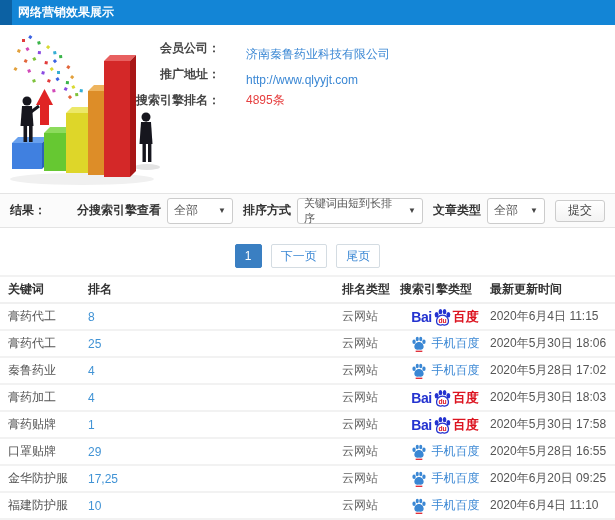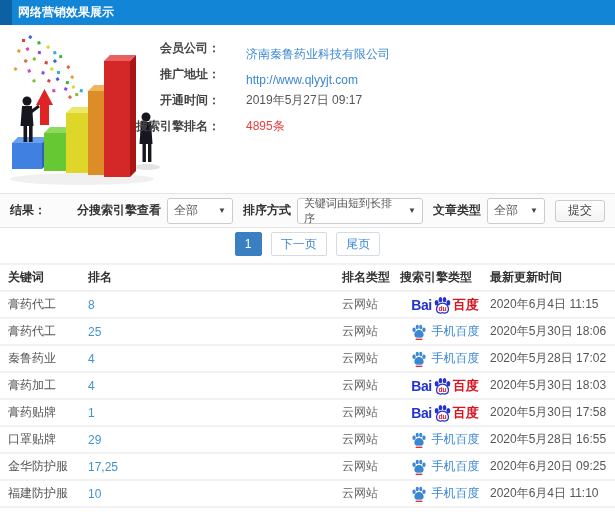--- a/index.html
+++ b/index.html
@@ -31,21 +31,21 @@
     height:26px; border:1px solid #ccc; border-radius:3px; background:#fff;
     padding:0 6px; color:#555; cursor:pointer; }
   .fake-select .arrow { font-size:8px; color:#444; margin-left:6px; }
   .sel-engine { width:66px; }
   .sel-sort   { width:126px; font-size:11px; }
   .sel-type   { width:58px; }
   .submit-btn { margin-left:10px; height:22px; padding:0 12px; border:1px solid #ccc;
     border-radius:3px; background:linear-gradient(#fff,#f3f3f3); color:#444; font-size:12px; cursor:pointer; }
 
   
-  .pagination { text-align:center; margin:4px 0 7px 0; height:24px; }
+  .pagination { text-align:center; margin:16px 0 7px 0; height:24px; }
   .page-item { display:inline-block; min-width:26px; padding:3px 9px; margin:0 3px;
     border:1px solid #d4dce2; border-radius:2px; color:#3a87d4; background:#fff;
     cursor:pointer; line-height:16px; }
   .page-item.active { background:#3a7fc2; border-color:#3a7fc2; color:#fff; }
 
   
   .rank-table { border-top:2px solid #f2f2f2; }
   .t-grid { display:grid; grid-template-columns:80px 254px 58px 90px 1fr; align-items:center; padding-left:8px; }
   .t-head { height:27px; border-bottom:2px solid #f0f0f0; font-weight:bold; color:#333; }
   .t-row { height:27px; border-bottom:2px solid #f2f2f2; background:#fff; }
@@ -165,24 +165,20 @@
   <div class="info-fields">
     <div class="info-row">
       <span class="info-label">会员公司：</span>
       <a class="info-value link">济南秦鲁药业科技有限公司</a>
     </div>
     <div class="info-row">
       <span class="info-label">推广地址：</span>
       <a class="info-value link">http://www.qlyyjt.com</a>
     </div>
     <div class="info-row">
-      <span class="info-label">开通时间：</span>
-      <span class="info-value">2019年5月27日 09:17</span>
-    </div>
-    <div class="info-row">
       <span class="info-label">搜索引擎排名：</span>
       <span class="info-value highlight">4895条</span>
     </div>
   </div>
 </div>
 
 <div class="filter-bar">
   <span class="section-label">结果：</span>
   <span class="spacer"></span>
   <span class="f-label">分搜索引擎查看</span>

